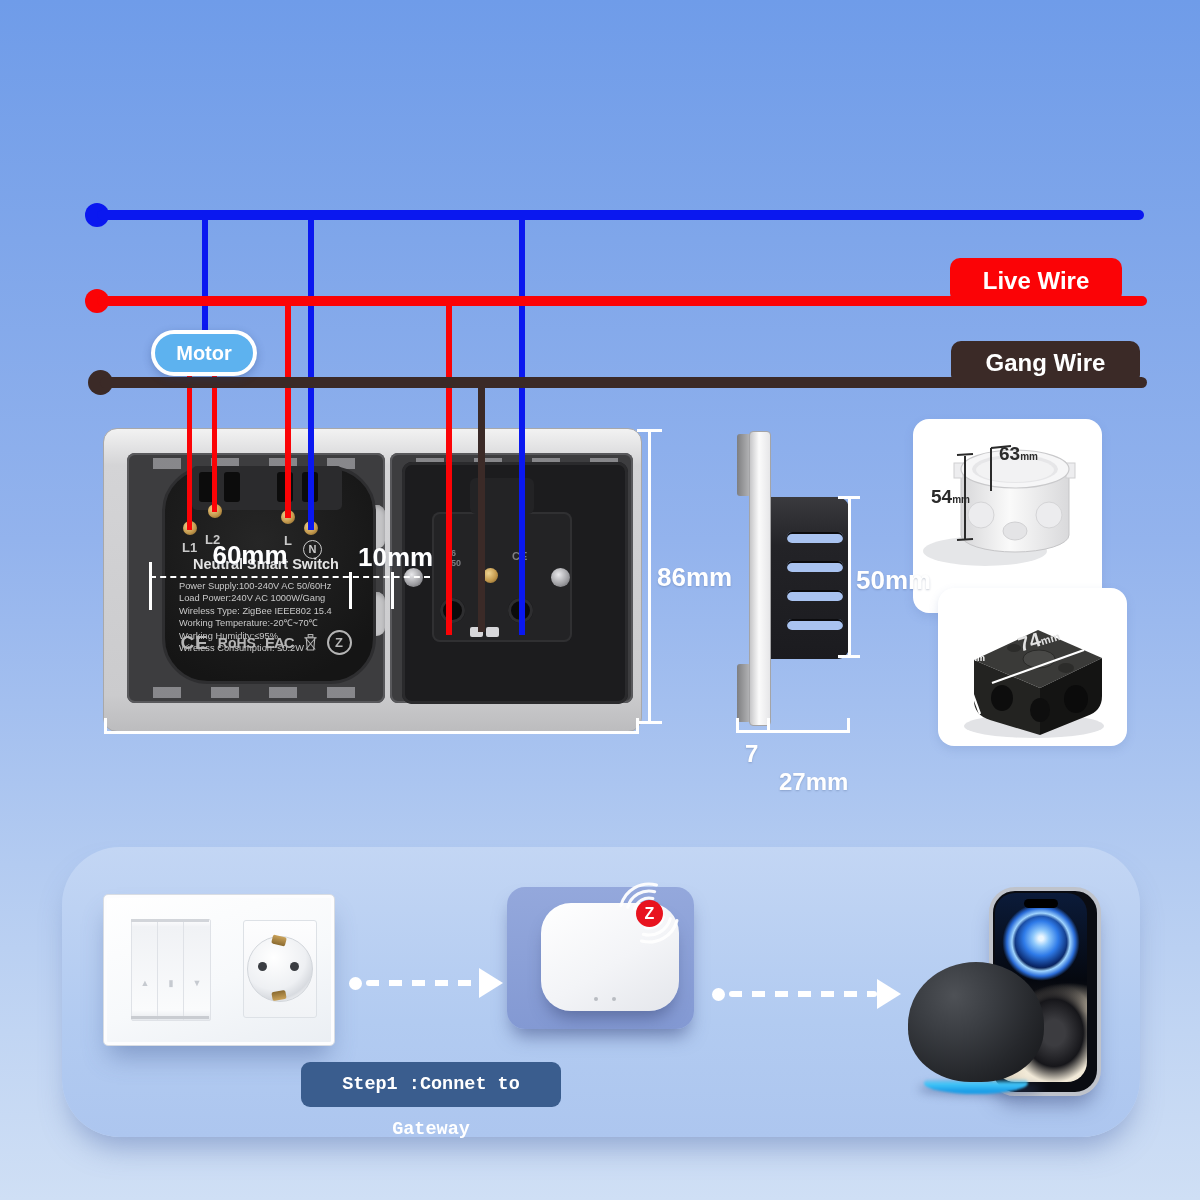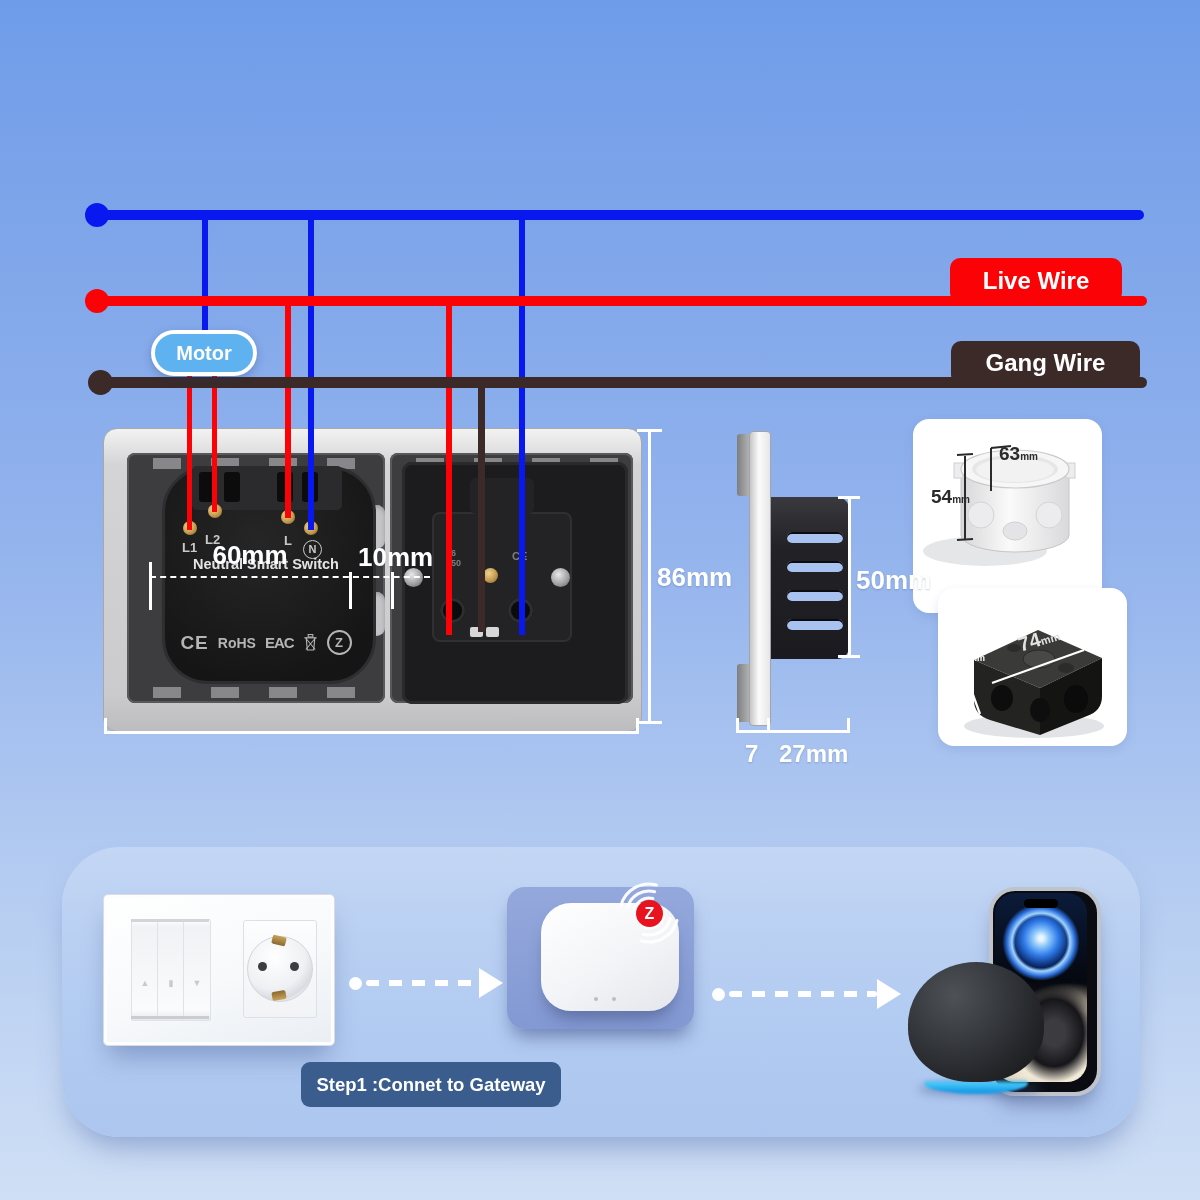--- a/index.html
+++ b/index.html
@@ -30,21 +30,21 @@
   .tlabel{color:#c9c9c9;font-size:13px;font-weight:bold;z-index:4;}
   .specs{color:#c9c9c9;font-size:9.3px;line-height:12.4px;z-index:4;white-space:nowrap;}
   .certs{display:flex;gap:9px;align-items:center;justify-content:center;color:#b5b5b5;z-index:4;}
   .ncirc{display:inline-block;width:17px;height:17px;border:1.6px solid #c9c9c9;border-radius:50%;
     font-size:11px;line-height:17px;text-align:center;color:#c9c9c9;font-weight:bold;}
   .zcirc{width:21px;height:21px;border:2px solid #b5b5b5;border-radius:50%;font-size:13px;line-height:21px;
     text-align:center;font-weight:bold;}
   .card{background:#fff;border-radius:16px;z-index:2;box-shadow:0 4px 10px rgba(90,115,175,.18);}
   .bpanel{background:linear-gradient(180deg,#c3d6f4,#b2cbf1 60%,#adc6ef);border-radius:58px;
     box-shadow:0 18px 28px -8px rgba(90,115,175,.5);z-index:1;}
-  .step{background:#3a5d8e;border-radius:9px;color:#fff;font-weight:bold;font-size:18.5px;text-align:center;z-index:4;}
+  .step{background:#3a5d8e;border-radius:9px;color:#fff;font-weight:bold;font-size:18.5px;text-align:center;z-index:4;font-family:Liberation Mono, monospace;}
   .dash{background:repeating-linear-gradient(90deg,#fff 0 13px,transparent 13px 23px);border-radius:3px;z-index:4;}
   .ahead{width:0;height:0;border-top:15px solid transparent;border-bottom:15px solid transparent;border-left:24px solid #fff;z-index:4;}
   .adot{width:13px;height:13px;border-radius:50%;background:#fff;z-index:4;}
   .rocker{background:linear-gradient(180deg,#fdfdfe,#f0f2f5 7%,#fafbfc 90%,#e6e9ed);border:1px solid #dfe2e7;z-index:4;}
   .rmark{color:#c6cad0;font-size:9px;text-align:center;width:100%;position:absolute;top:58%;}
   .gdev{background:linear-gradient(150deg,#ffffff,#f3f4f7 55%,#e4e6eb);border-radius:30px;
     box-shadow:0 12px 16px -5px rgba(55,70,115,.5);z-index:4;}
   .badge{background:#e8131f;border-radius:50%;color:#fff;font-weight:bold;text-align:center;z-index:6;}
   .dimdark{color:#2b2b2b;font-weight:bold;z-index:5;}
   .vent{background:#a9c3f0;border-radius:5px;box-shadow:inset 0 2px 0 #0c0c0e;z-index:4;}
@@ -92,20 +92,28 @@
   <div class="a" style="left:302px;top:472px;width:16px;height:30px;background:#0c0c0c;border-radius:3px;z-index:4;"></div>
   <div class="a gold" style="left:183px;top:521px;width:14px;height:14px;"></div>
   <div class="a gold" style="left:208px;top:504px;width:14px;height:14px;"></div>
   <div class="a gold" style="left:281px;top:510px;width:14px;height:14px;"></div>
   <div class="a gold" style="left:304px;top:521px;width:14px;height:14px;"></div>
   <div class="a tlabel" style="left:182px;top:540px;">L1</div>
   <div class="a tlabel" style="left:205px;top:532px;">L2</div>
   <div class="a tlabel" style="left:284px;top:533px;">L</div>
   <div class="a" style="left:303px;top:539px;z-index:4;"><span class="ncirc">N</span></div>
   <div class="a" style="left:162px;top:556px;width:208px;text-align:center;color:#e4e4e4;font-weight:bold;font-size:14.5px;z-index:4;">Neutral Smart Switch</div>
+  <div class="a specs" style="left:179px;top:580px;">
+    <div>Power Supply:100-240V AC 50/60Hz</div>
+    <div>Load Power:240V AC 1000W/Gang</div>
+    <div>Wireless Type: ZigBee IEEE802 15.4</div>
+    <div>Working Temperature:-20℃~70℃</div>
+    <div>Working Humidity:≤95%</div>
+    <div>Wireless Consumption: ≤0.2W</div>
+  </div>
   <div class="a certs" style="left:162px;top:630px;width:208px;">
     <span style="font-size:19px;font-weight:bold;letter-spacing:1px;">CE</span>
     <span style="font-size:14px;font-weight:bold;">RoHS</span>
     <span style="font-size:15px;font-weight:bold;letter-spacing:-1px;">EAC</span>
     <svg width="15" height="19" viewBox="0 0 16 20">
       <rect x="5.5" y="1.5" width="5" height="2.6" fill="none" stroke="#b5b5b5" stroke-width="1.1"></rect>
       <line x1="1.5" y1="5" x2="14.5" y2="5" stroke="#b5b5b5" stroke-width="1.3"></line>
       <path d="M3.4 5 L4.6 18 H11.4 L12.6 5" fill="none" stroke="#b5b5b5" stroke-width="1.2"></path>
       <line x1="3" y1="5.5" x2="13" y2="17.5" stroke="#b5b5b5" stroke-width="1.1"></line>
       <line x1="13" y1="5.5" x2="3" y2="17.5" stroke="#b5b5b5" stroke-width="1.1"></line>
@@ -155,21 +163,21 @@
   <div class="a vent" style="left:787px;top:619px;width:56px;height:11px;"></div>
   <div class="a mline" style="left:848px;top:497px;width:3px;height:161px;"></div>
   <div class="a mline" style="left:838px;top:496px;width:22px;height:3px;"></div>
   <div class="a mline" style="left:838px;top:655px;width:22px;height:3px;"></div>
   <div class="a dim" style="left:856px;top:565px;">50mm</div>
   <div class="a mline" style="left:737px;top:730px;width:113px;height:3px;"></div>
   <div class="a mline" style="left:736px;top:718px;width:3px;height:15px;"></div>
   <div class="a mline" style="left:767px;top:718px;width:3px;height:15px;"></div>
   <div class="a mline" style="left:847px;top:718px;width:3px;height:15px;"></div>
   <div class="a dim" style="left:745px;top:740px;font-size:24px;">7</div>
-  <div class="a dim" style="left:779px;top:740px;font-size:24px;">27mm</div>
+  <div class="a dim" style="left:779px;top:768px;font-size:24px;">27mm</div>
 
   <div class="a card" style="left:884px;top:419px;width:189px;height:194px;margin-left:29px;">
     <svg width="189" height="158" viewBox="0 0 189 158">
       <defs>
         <linearGradient id="cyl" x1="0" y1="0" x2="1" y2="0">
           <stop offset="0" stop-color="#d7d7d9"></stop>
             <stop offset="0.45" stop-color="#fafafa"></stop>
             <stop offset="1" stop-color="#d9d9db"></stop>
         </linearGradient>
       </defs>

